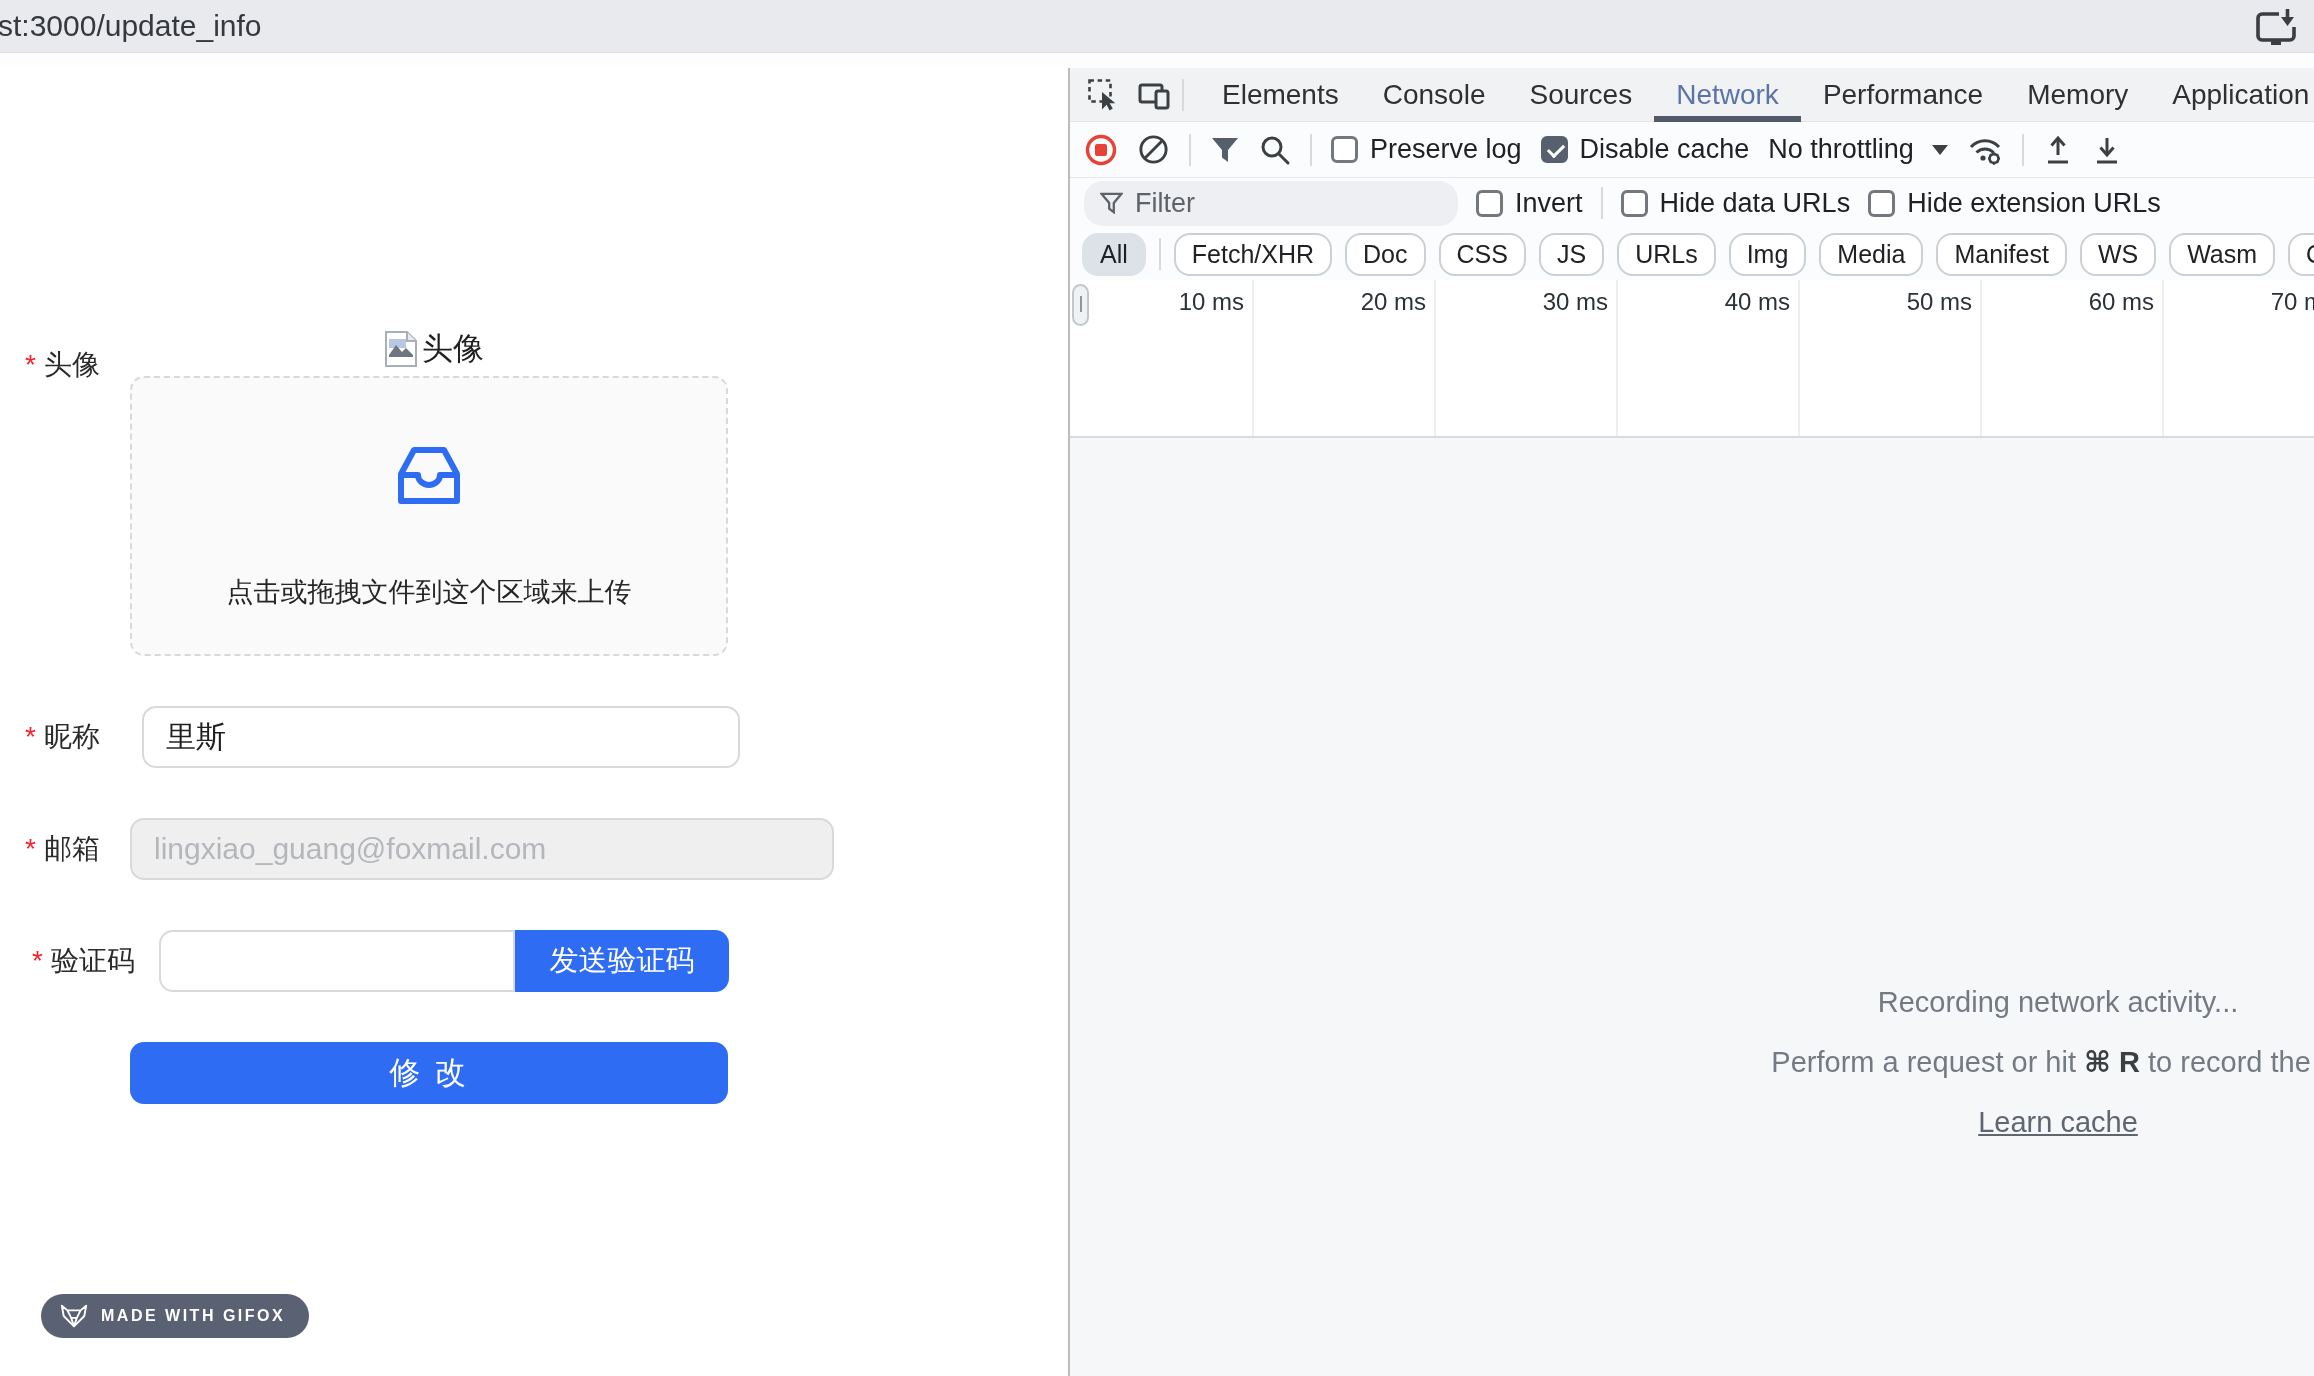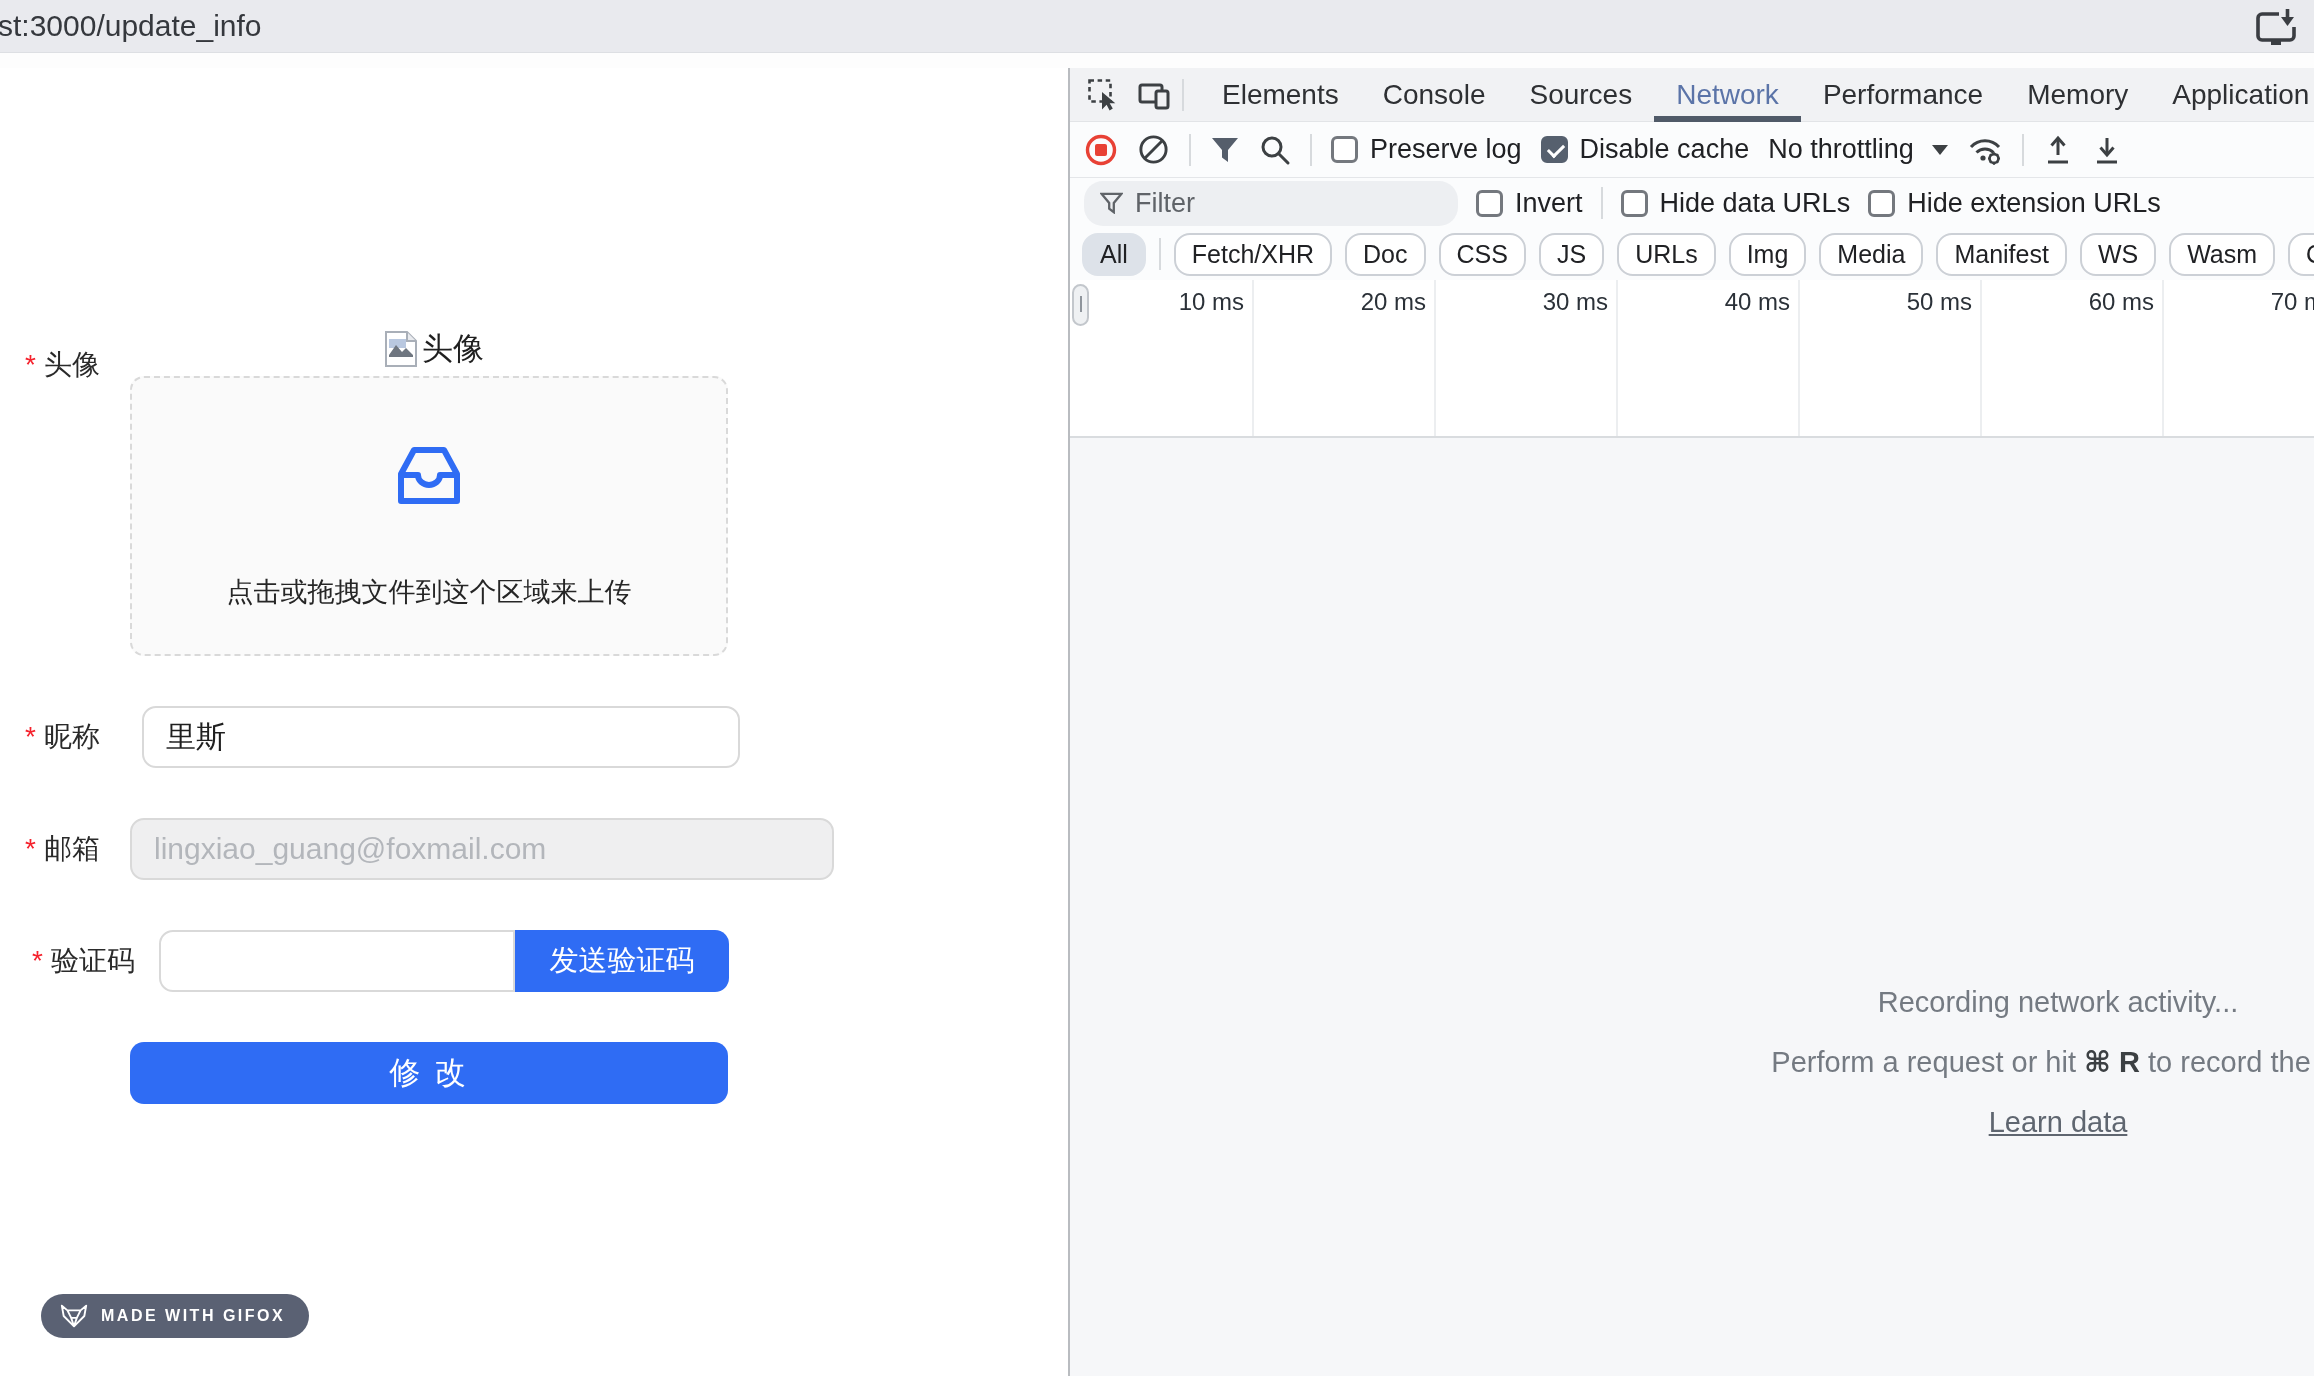--- a/index.html
+++ b/index.html
@@ -324,17 +324,17 @@
           <div class="tl-cell">60 ms</div>
           <div class="tl-cell">70 ms</div>
         </div>
       <div class="tl-handle"></div>
     </div>
 
     <div class="dt-empty">
       <div class="dt-msg">
         <div class="l1">Recording network activity...</div>
         <div class="l2"><span>Perform a request or hit </span><span class="keys">⌘ R</span><span> to record the re</span></div>
-        <span class="lm">Learn data</span>
+        <span class="lm">Learn cache</span>
       </div>
     </div>
   </div>
 </div>
 
 </body></html>

